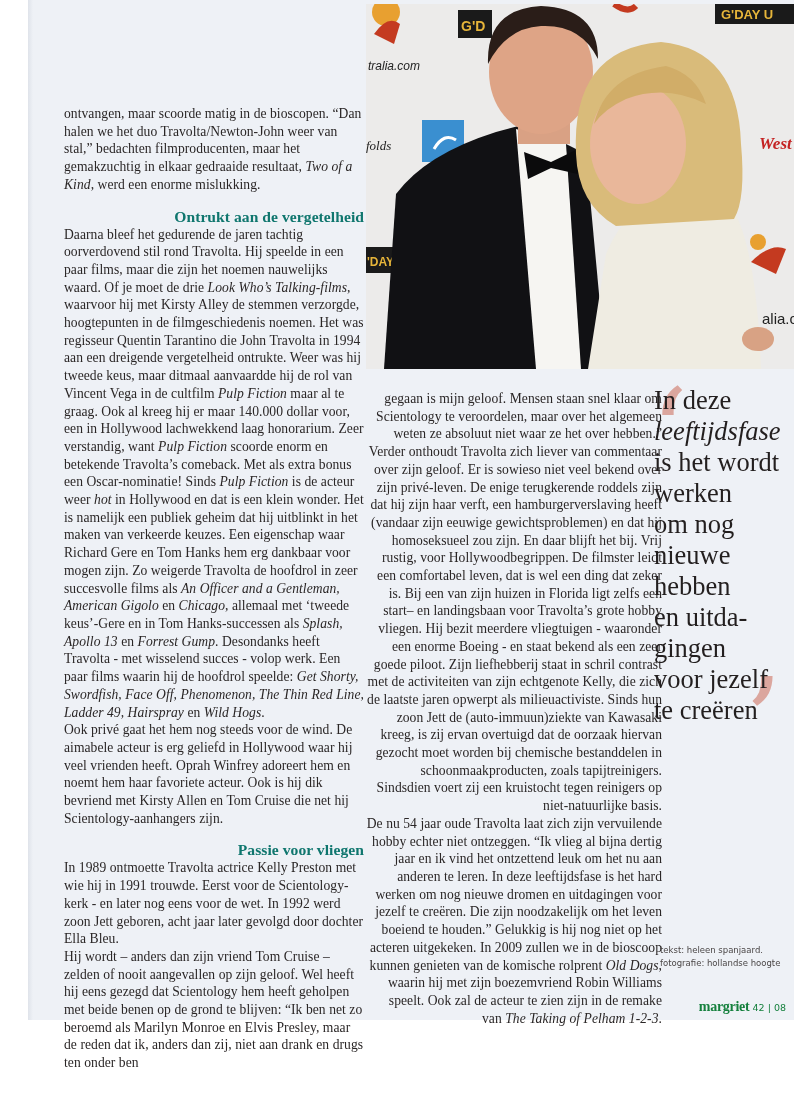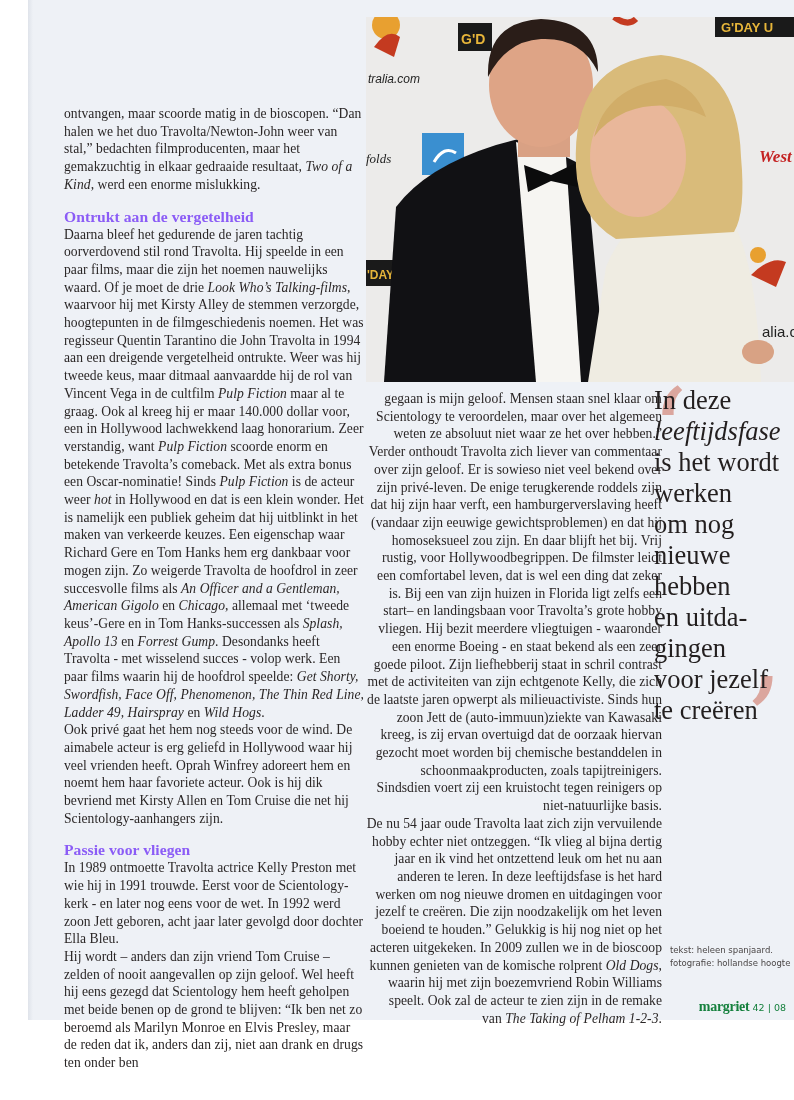--- a/index.html
+++ b/index.html
@@ -3,29 +3,29 @@
 <meta charset="utf-8">
 <style>
   html, body { margin:0; padding:0; }
   body { width:794px; height:1100px; background:#ffffff; position:relative; overflow:hidden; font-family:"Liberation Serif","DejaVu Serif",serif; color:#2a2626; }
   .page { position:absolute; left:28px; top:0; width:766px; height:1020px; background:#eef1f6; }
   .page::before { content:""; position:absolute; left:0; top:0; width:5px; height:100%; background:linear-gradient(to right,#dfe3ea,#eef1f6); }
   .col { position:absolute; font-size:13.6px; line-height:17.7px; letter-spacing:0.05px;margin-top:13px; }
   .col p { margin:0; }
   .col-left { left:36px; top:92px; width:300px; }
   .col-mid { left:338px; top:377px; width:296px;text-align:right; }
-  .h2 { color:#8b5cf6; font-weight:bold; font-size:15.6px; line-height:19px; margin-top:13px !important; }
+  .h2 { color:#0f766e; font-weight:bold; font-size:15.6px; line-height:19px; margin-top:13px !important;text-align:right; }
   i { font-style:italic; }
-  .photo { position:absolute; left:338px; top:17px; width:428px; height:365px; overflow:hidden; background:#fca5a5; }
+  .photo { position:absolute; left:338px; top:4px; width:428px; height:365px; overflow:hidden; background:#fca5a5; }
   .photo svg { display:block; }
   .quote { position:absolute; left:626px; top:385px; width:140px; font-size:26.5px; line-height:31px; color:#231f1f; }
   .quote .open { position:absolute; left:-4px; top:-12px; font-size:120px; line-height:1; color:#d89a8f; opacity:0.85; font-family:"DejaVu Serif",serif; z-index:0; }
   .quote .close { position:absolute; left:90px; top:278px; font-size:120px; line-height:1; color:#d89a8f; opacity:0.85; font-family:"DejaVu Serif",serif; z-index:0; }
   .quote .txt { position:relative; z-index:1; }
-  .credits { position:absolute; left:632px; top:944px; font-family:"DejaVu Sans","Liberation Sans",sans-serif; font-size:8.5px; line-height:12.5px; color:#4a4646;margin-left:10px; }
+  .credits { position:absolute; left:632px; top:944px; font-family:"DejaVu Sans","Liberation Sans",sans-serif; font-size:8.5px; line-height:12.5px; color:#4a4646; }
   .folio { position:absolute; right:8px; top:999px; font-size:13px; color:#15803d; }
   .folio b { font-weight:bold; font-size:14px; letter-spacing:-0.3px; }
   .folio .num { font-family:"DejaVu Sans","Liberation Sans",sans-serif; font-size:9.5px; }
 </style>
 </head>
 <body>
 
 <div class="page">
 
   <div class="photo">

